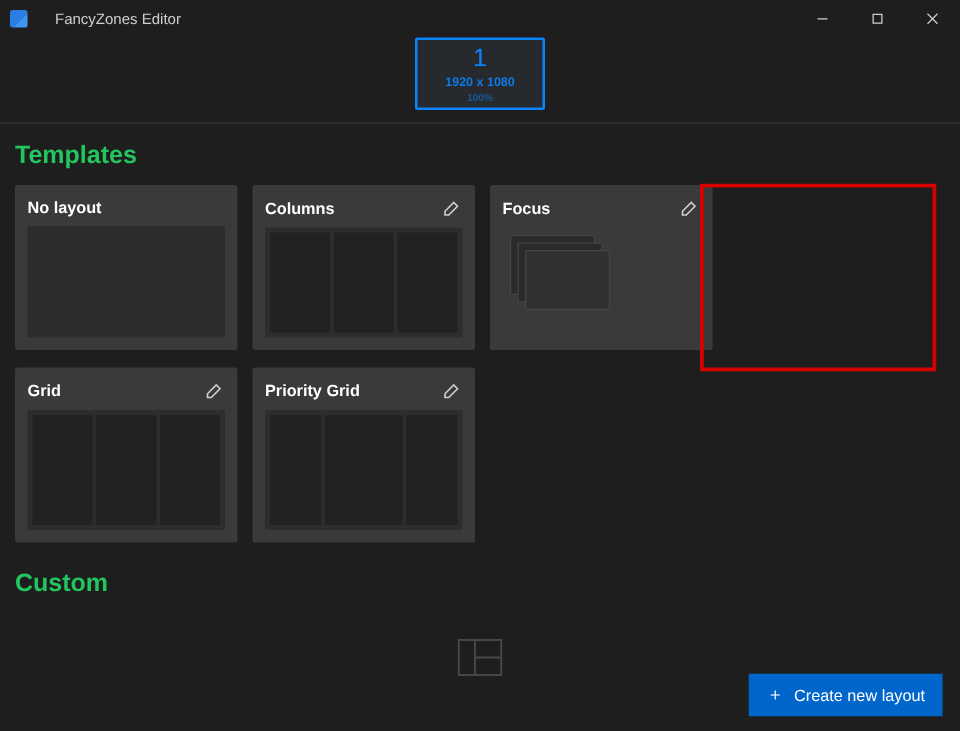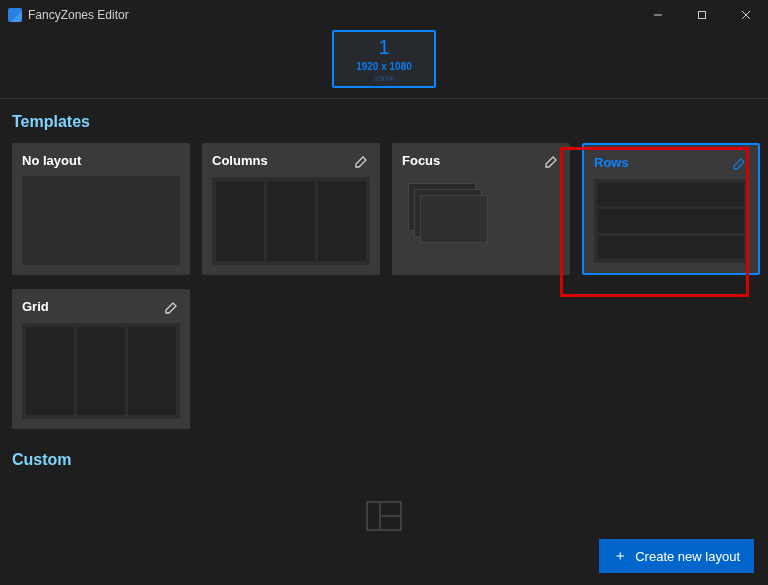--- a/index.html
+++ b/index.html
@@ -9,21 +9,21 @@
     color: #e8e8e8;
     font-family: "Segoe UI", Arial, sans-serif;
     font-size: 13px;
     overflow: hidden;
     position: relative;
   }
   .titlebar {
     display: flex; align-items: center; justify-content: space-between;
     height: 30px; padding: 0 0 0 8px;
   }
-  .titlebar-left { display: flex; align-items: center; gap: 6px; }
+  .titlebar-left { display: flex; align-items: center; gap: 22px; }
   .app-icon {
     width: 14px; height: 14px;
     background: linear-gradient(135deg,#2a7de1 60%,#3e97f0 60%);
     border-radius: 2px;
   }
   .titlebar-title { font-size: 12px; color: #cfcfcf; }
   .win-controls { display: flex; }
   .win-btn {
     width: 44px; height: 30px; display: flex; align-items: center; justify-content: center;
     color: #cfcfcf; font-size: 12px;
@@ -35,41 +35,41 @@
     width: 104px; height: 58px;
     border: 2px solid #0a84ff;
     border-radius: 2px;
     background: #262a2e;
     display: flex; flex-direction: column; align-items:center; justify-content:center;
     color: #0a84ff;
     gap:2px;
   }
   .monitor-num { font-size: 20px; font-weight: 400; }
   .monitor-res { font-size: 10px; opacity: .9; font-weight: bold; }
-  .monitor-sub { font-size: 8px; opacity: .5; }
+  .monitor-sub { font-size: 8px; opacity: .5; font-weight: bold; }
 
   .divider { height:1px; background:#333; margin: 0 0 6px 0; }
 
-  .section-title { font-size: 16px; font-weight: 600; padding: 8px 12px 12px 12px; color:#7dd3fc;}
+  .section-title { font-size: 20px; font-weight: 600; padding: 8px 12px 12px 12px; color:#22c55e;}
   .cards {
     display: grid;
     grid-template-columns: repeat(4, 178px);
     gap: 12px;
     padding: 0 12px;
   }
   .card {
     background: #3a3a3a;
     border-radius: 2px;
     height: 132px;
     display:flex; flex-direction:column;
     padding: 10px 10px 10px 10px;
     position:relative;
   }
   .card-short { height: 140px; }
-  .card-header { display:flex; justify-content:space-between; align-items:flex-start; margin-bottom:8px;}
+  .card-header { display:flex; justify-content:space-between; align-items:flex-end; margin-bottom:8px;}
   .card-title { font-size: 13px; font-weight:600; color:#fff; }
   .edit-icon { width:16px; height:16px; opacity:.85; }
   .preview {
     flex:1; background:#2d2d2d; border-radius:1px;
     display:flex; gap:3px; padding:4px;
   }
   .preview.blank { background:#2d2d2d; padding:0;}
   .preview.columns .col, .preview.grid3 .col {
     flex:1; background:#222;
   }
@@ -190,52 +190,52 @@
           <path d="M2 11l7-7 3 3-7 7H2v-3z" fill="none" stroke="#e8e8e8" stroke-width="1.3"></path>
         </svg>
     </div>
     <div class="preview focus">
       <div class="focus-card f1"></div>
       <div class="focus-card f2"></div>
       <div class="focus-card f3"></div>
     </div>
   </div>
 
-  <div class="card selected">
-    <div class="card-header">
-      <div class="card-title">Rows</div>
-      <svg class="edit-icon" viewBox="0 0 16 16">
-          <path d="M2 11l7-7 3 3-7 7H2v-3z" fill="none" stroke="#0a84ff" stroke-width="1.3"></path>
-        </svg>
-    </div>
-    <div class="preview rows">
-      <div class="row"></div>
-        <div class="row"></div>
-        <div class="row"></div>
-    </div>
-  </div>
 
 </div>
 
 <div class="cards row2">
 
   <div class="card card-short">
     <div class="card-header">
       <div class="card-title">Grid</div>
       <svg class="edit-icon" viewBox="0 0 16 16">
           <path d="M2 11l7-7 3 3-7 7H2v-3z" fill="none" stroke="#e8e8e8" stroke-width="1.3"></path>
         </svg>
     </div>
     <div class="preview grid3">
       <div class="col"></div>
         <div class="col"></div>
         <div class="col"></div>
     </div>
   </div>
 
+  <div class="card card-short">
+    <div class="card-header">
+      <div class="card-title">Priority Grid</div>
+      <svg class="edit-icon" viewBox="0 0 16 16">
+          <path d="M2 11l7-7 3 3-7 7H2v-3z" fill="none" stroke="#e8e8e8" stroke-width="1.3"></path>
+        </svg>
+    </div>
+    <div class="preview pgrid">
+      <div class="pcol"></div>
+        <div class="pcol mid"></div>
+        <div class="pcol"></div>
+    </div>
+  </div>
 
 </div>
 
 <div class="section-title" style="margin-top:14px;">Custom</div>
 <div class="custom-empty">
   <svg class="empty-icon" viewBox="0 0 36 30">
     <rect x="1" y="1" width="34" height="28" fill="none" stroke="#888" stroke-width="1.5"></rect>
     <line x1="14" y1="1" x2="14" y2="29" stroke="#888" stroke-width="1.5"></line>
     <line x1="14" y1="15" x2="35" y2="15" stroke="#888" stroke-width="1.5"></line>
   </svg>

